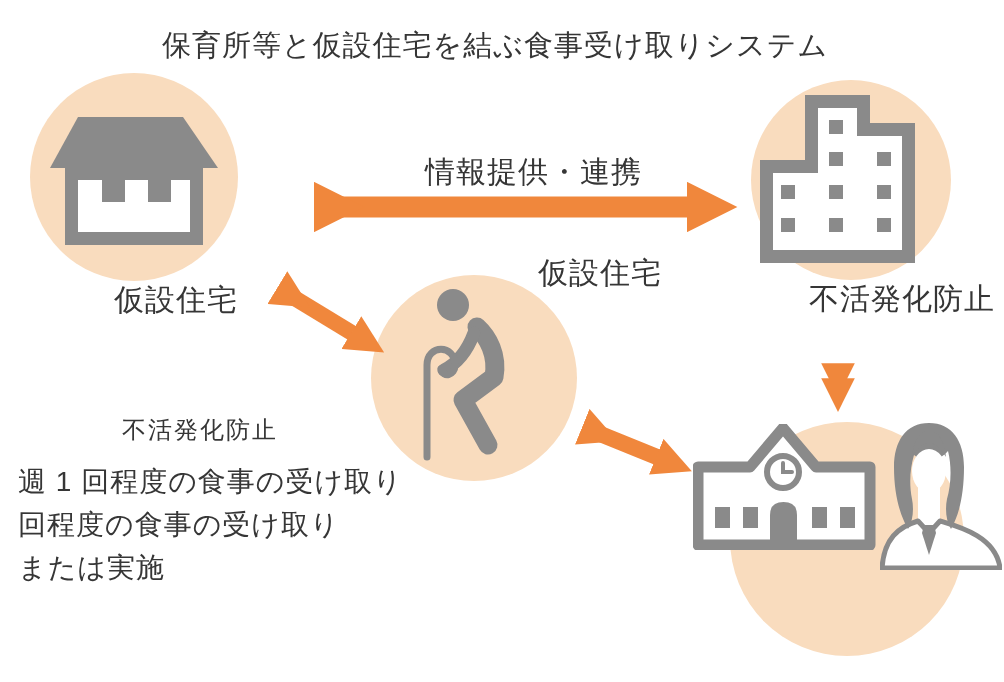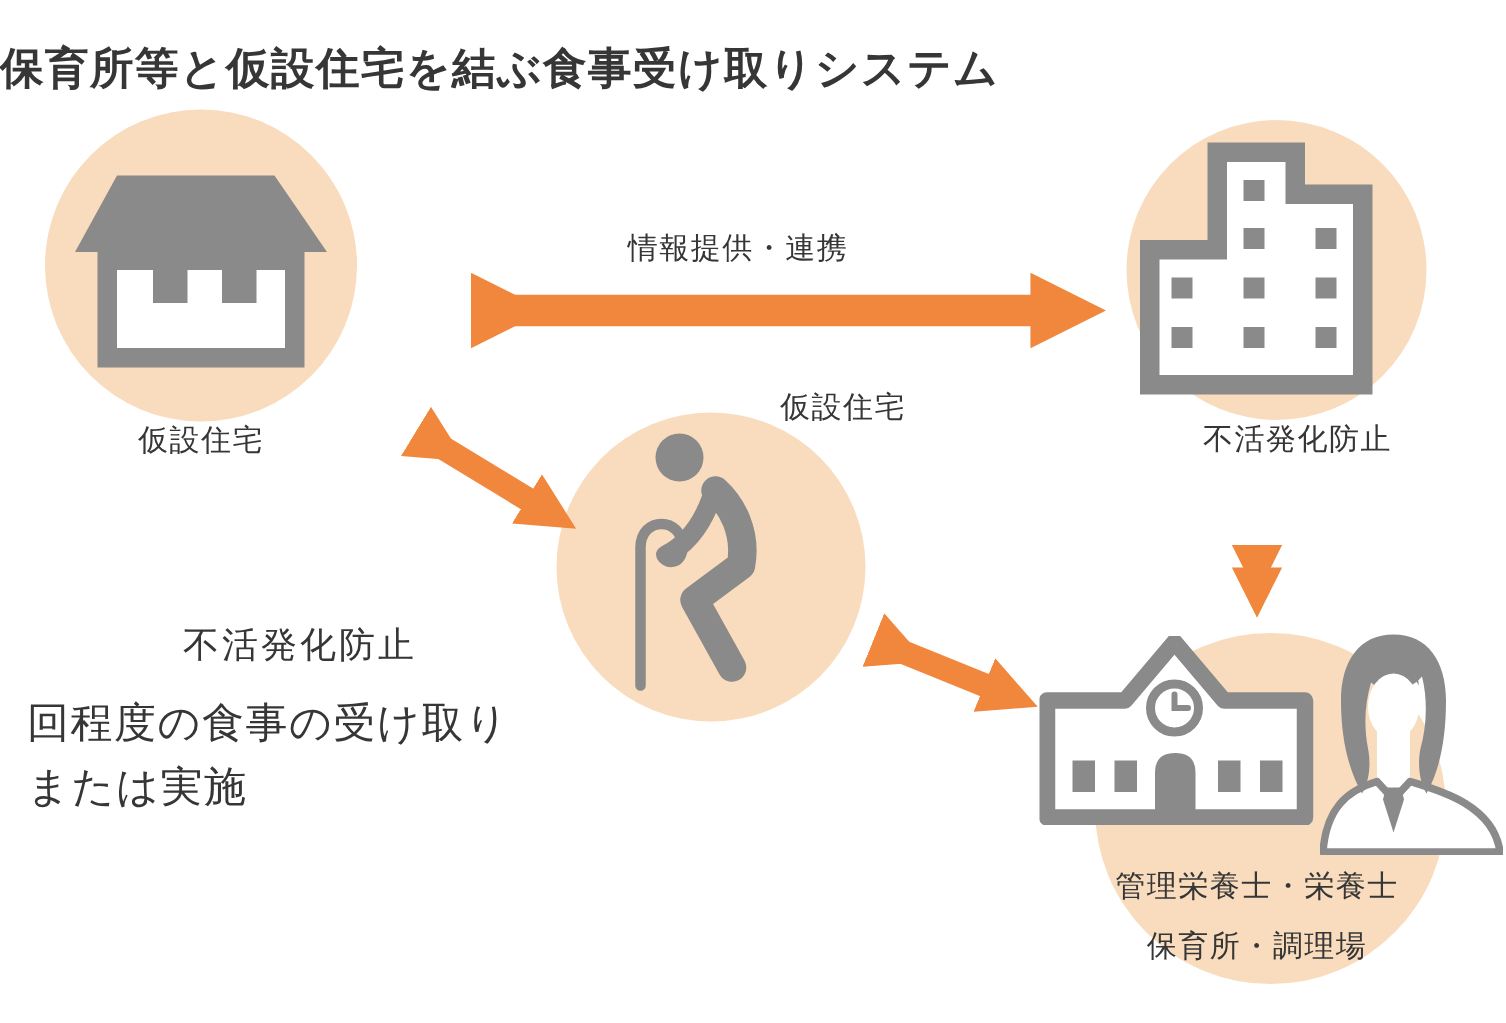--- a/index.html
+++ b/index.html
@@ -18,40 +18,41 @@
   .canvas {
     position: relative;
     width: 1004px;
     height: 682px;
     overflow: hidden;
     background: var(--bg);
   }
   .title {
     position: absolute;
     left: 0; right: 14px; top: 26px;
+    text-align: center;
     font-size: 29px;
-    font-weight: 700;
+    font-weight: 400;
     letter-spacing: 1px;
     color: var(--text);
   }
   .node-circle {
     position: absolute;
     border-radius: 50%;
     background: var(--circle);
   }
   .icon-svg { position: absolute; display: block; }
   .arrows-overlay {
     position: absolute; left: 0; top: 0;
     pointer-events: none;
   }
   .label {
     position: absolute;
-    font-size: 20px;
+    font-size: 30px;
     color: var(--text);
-    text-align: center;
+    text-align: right;
     white-space: nowrap;
     letter-spacing: 1px;
   }
   .label .line { display: block; }
   .elderly-label { line-height: 37px; }
   .nursery-label { line-height: 40px; }
   .info-label { }
   .notes-heading {
     position: absolute;
     left: 122px; top: 414px;
@@ -146,27 +147,24 @@
   </svg>
 
   <div class="label" style="left:30px; top:280px; width:208px;">仮設住宅</div>
 
   <div class="label" style="left:735px; top:279px; width:260px;">不活発化防止</div>
 
   <div class="label elderly-label" style="left:462px; top:254px; width:200px;">
     <span class="line">仮設住宅</span>
   </div>
 
-  <div class="label nursery-label" style="left:688px; top:571px; width:300px;">
-    <span class="line">管理栄養士・栄養士</span>
-    <span class="line">保育所・調理場</span>
-  </div>
 
   <div class="label info-label" style="left:342px; top:152px; width:300px;">情報提供・連携</div>
 
   <div class="notes-heading">不活発化防止</div>
 
   <div class="notes-lines">
+    <div class="line">週 1 回程度の食事の受け取り</div>
     <div class="line">回程度の食事の受け取り</div>
     <div class="line">または実施</div>
   </div>
 
 </div>
 
 </body></html>

